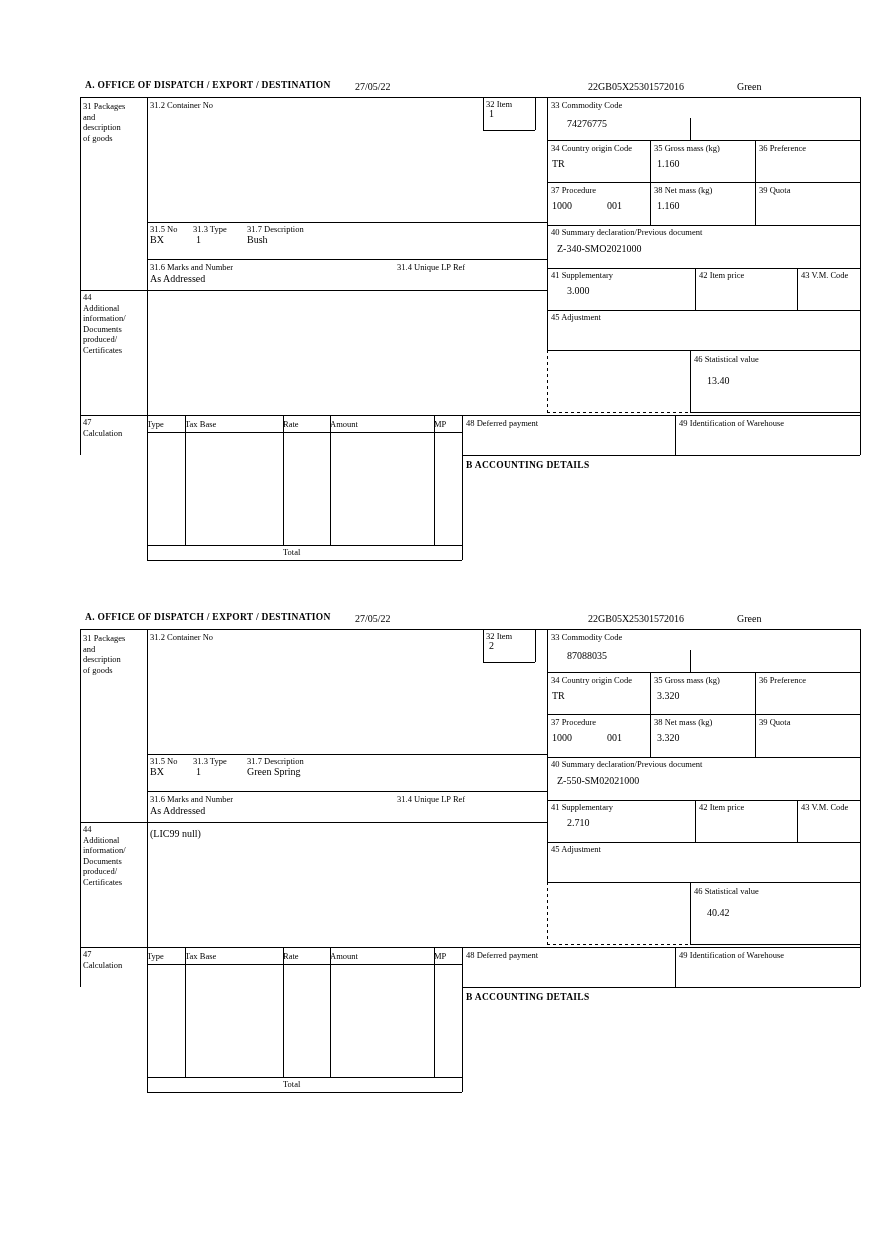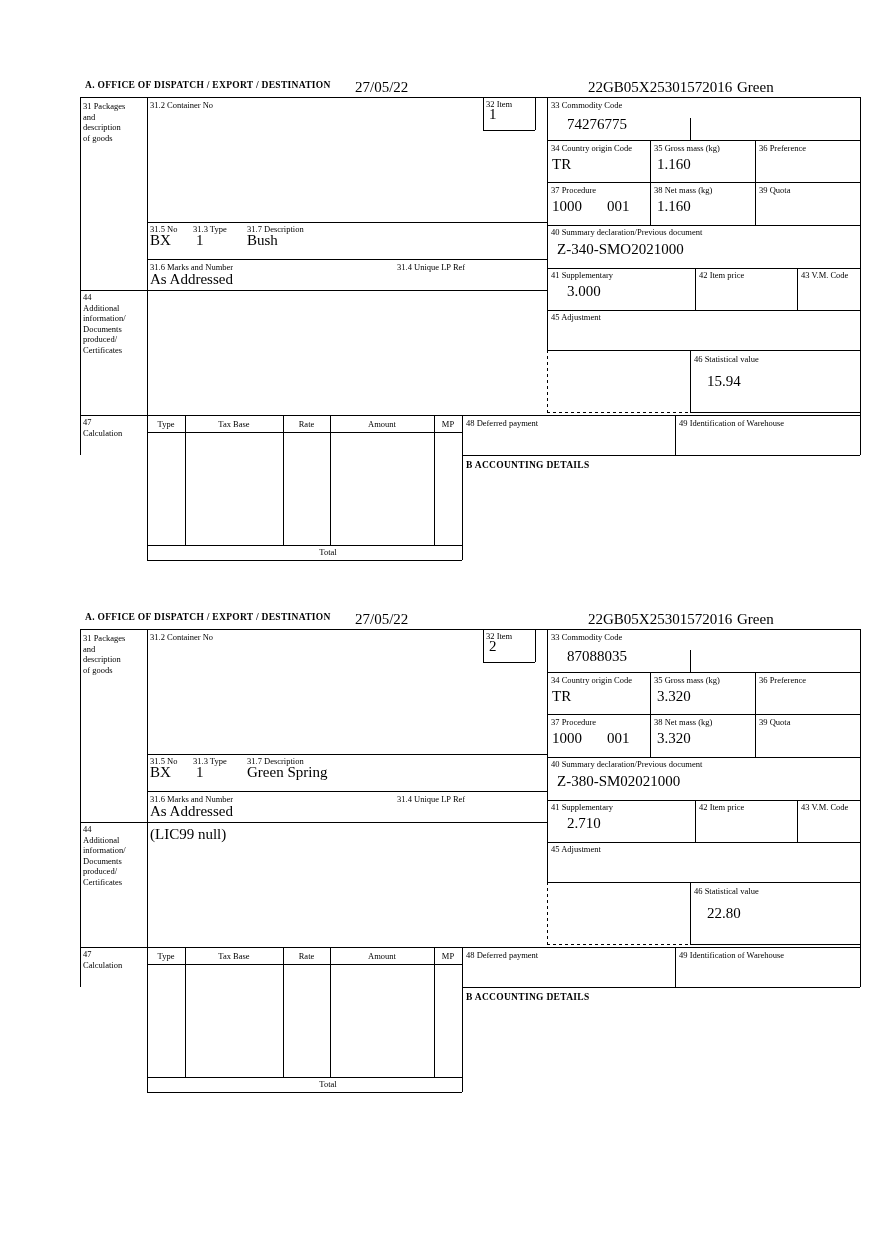--- a/index.html
+++ b/index.html
@@ -2,23 +2,23 @@
 <html><head>
 <meta charset="utf-8">
 <style>
   html,body{margin:0;padding:0}
   body{width:882px;height:1250px;position:relative;background:#fff;color:#000;
        font-family:"Liberation Serif",serif;overflow:hidden}
   .block{position:absolute;left:0;width:882px;height:502px}
   .grid{position:absolute;left:0;top:0}
   .t{position:absolute;white-space:pre-line}
   .lbl{font-size:8.5px;line-height:10.5px}
-  .val{font-size:15px;line-height:14px}
+  .val{font-size:10px;line-height:14px}
   .hdr{font-size:9.5px;font-weight:700;letter-spacing:.3px}
-  .ctr{text-align:center}
+  .ctr{}
 </style>
 </head>
 <body>
 
 <section class="block" style="top:80px">
   <svg class="grid" width="882" height="502" viewBox="0 0 882 502">
     <g id="grid" stroke="#000" stroke-width="1" shape-rendering="crispEdges">
 
       <line x1="80" y1="17" x2="860" y2="17"></line>
       <line x1="80" y1="17" x2="80" y2="375"></line>
@@ -98,21 +98,21 @@
   <div class="t lbl" style="left:551px;top:147px">40 Summary declaration/Previous document</div>
   <div class="t val" style="left:557px;top:162px">Z-340-SMO2021000</div>
 
   <div class="t lbl" style="left:551px;top:190px">41 Supplementary</div>
   <div class="t val" style="left:567px;top:204px">3.000</div>
   <div class="t lbl" style="left:699px;top:190px">42 Item price</div>
   <div class="t lbl" style="left:801px;top:190px">43 V.M. Code</div>
 
   <div class="t lbl" style="left:551px;top:232px">45 Adjustment</div>
   <div class="t lbl" style="left:694px;top:274px">46 Statistical value</div>
-  <div class="t val" style="left:707px;top:294px">15.94</div>
+  <div class="t val" style="left:707px;top:294px">13.40</div>
 
   <div class="t lbl" style="left:150px;top:144px">31.5 No</div>
   <div class="t lbl" style="left:193px;top:144px">31.3 Type</div>
   <div class="t lbl" style="left:247px;top:144px">31.7 Description</div>
   <div class="t val" style="left:150px;top:153px">BX</div>
   <div class="t val" style="left:196px;top:153px">1</div>
   <div class="t val" style="left:247px;top:153px">Bush</div>
 
   <div class="t lbl" style="left:150px;top:182px">31.6 Marks and Number</div>
   <div class="t lbl" style="left:397px;top:182px">31.4 Unique LP Ref</div>
@@ -167,30 +167,30 @@
   <div class="t lbl" style="left:759px;top:63px">36 Preference</div>
 
   <div class="t lbl" style="left:551px;top:105px">37 Procedure</div>
   <div class="t val" style="left:552px;top:119px">1000</div>
   <div class="t val" style="left:607px;top:119px">001</div>
   <div class="t lbl" style="left:654px;top:105px">38 Net mass (kg)</div>
   <div class="t val" style="left:657px;top:119px">3.320</div>
   <div class="t lbl" style="left:759px;top:105px">39 Quota</div>
 
   <div class="t lbl" style="left:551px;top:147px">40 Summary declaration/Previous document</div>
-  <div class="t val" style="left:557px;top:162px">Z-380-SM02021000</div>
+  <div class="t val" style="left:557px;top:162px">Z-550-SM02021000</div>
 
   <div class="t lbl" style="left:551px;top:190px">41 Supplementary</div>
   <div class="t val" style="left:567px;top:204px">2.710</div>
   <div class="t lbl" style="left:699px;top:190px">42 Item price</div>
   <div class="t lbl" style="left:801px;top:190px">43 V.M. Code</div>
 
   <div class="t lbl" style="left:551px;top:232px">45 Adjustment</div>
   <div class="t lbl" style="left:694px;top:274px">46 Statistical value</div>
-  <div class="t val" style="left:707px;top:294px">22.80</div>
+  <div class="t val" style="left:707px;top:294px">40.42</div>
 
   <div class="t lbl" style="left:150px;top:144px">31.5 No</div>
   <div class="t lbl" style="left:193px;top:144px">31.3 Type</div>
   <div class="t lbl" style="left:247px;top:144px">31.7 Description</div>
   <div class="t val" style="left:150px;top:153px">BX</div>
   <div class="t val" style="left:196px;top:153px">1</div>
   <div class="t val" style="left:247px;top:153px">Green Spring</div>
 
   <div class="t lbl" style="left:150px;top:182px">31.6 Marks and Number</div>
   <div class="t lbl" style="left:397px;top:182px">31.4 Unique LP Ref</div>

